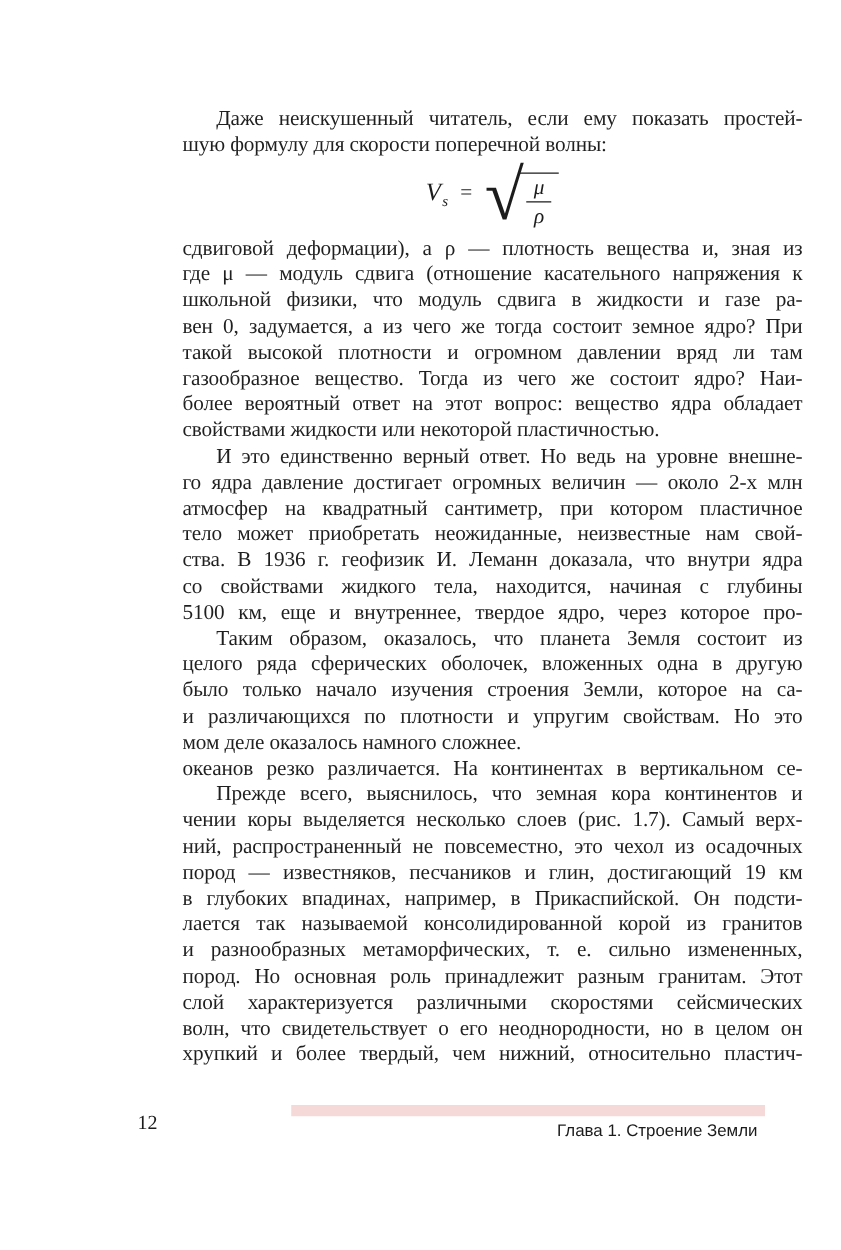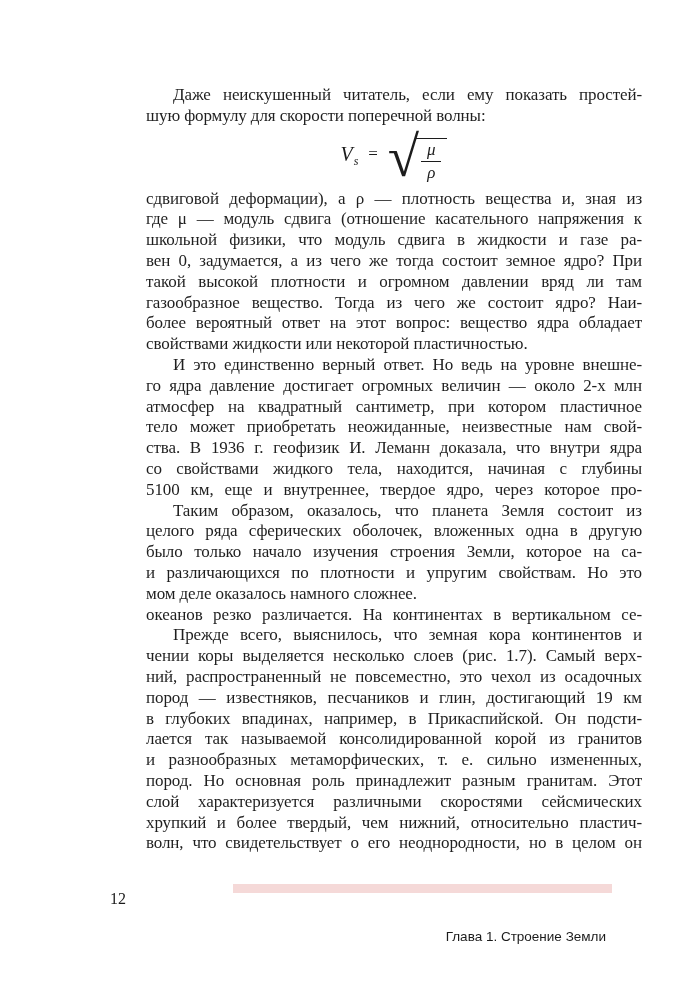--- a/index.html
+++ b/index.html
@@ -25,21 +25,21 @@
           border-top:1.7px solid #1c1c1c;font-size:17px;font-style:italic;
           padding:2px 6px 0 6px;transform:translateY(3px);}
   .f-num{border-bottom:1.5px solid #1c1c1c;padding:0 6px 2px 6px;line-height:1.05;}
   .f-den{padding-top:2px;line-height:1.1;}
 
   
   .footer-bar{position:absolute;left:233px;top:884px;width:379px;height:9px;background:#f5d9d8;}
   .page-number{position:absolute;left:110px;top:890px;font-family:"Liberation Serif",serif;
                font-size:16px;color:#1b1b1b;}
   .chapter-title{position:absolute;right:67px;top:897px;font-family:"Liberation Sans",sans-serif;
-                 font-size:13.5px;color:#1b1b1b;margin-top:32px;}
+                 font-size:13.5px;color:#1b1b1b;}
 </style>
 </head>
 <body>
 
 <div class="page">
   <div class="textblock" id="textblock">
       <div class="para">
         <div class="line indent">Даже неискушенный читатель, если ему показать простей-</div>
         <div class="line last">шую формулу для скорости поперечной волны:</div>
       </div>
@@ -83,20 +83,20 @@
         <div class="line">океанов резко различается. На континентах в вертикальном се-</div>
         <div class="line indent">Прежде всего, выяснилось, что земная кора континентов и</div>
         <div class="line">чении коры выделяется несколько слоев (рис. 1.7). Самый верх-</div>
         <div class="line">ний, распространенный не повсеместно, это чехол из осадочных</div>
         <div class="line">пород — известняков, песчаников и глин, достигающий 19 км</div>
         <div class="line">в глубоких впадинах, например, в Прикаспийской. Он подсти-</div>
         <div class="line">лается так называемой консолидированной корой из гранитов</div>
         <div class="line">и разнообразных метаморфических, т. е. сильно измененных,</div>
         <div class="line">пород. Но основная роль принадлежит разным гранитам. Этот</div>
         <div class="line">слой характеризуется различными скоростями сейсмических</div>
+        <div class="line">волн, что свидетельствует о его неоднородности, но в целом он</div>
         <div class="line">хрупкий и более твердый, чем нижний, относительно пластич-</div>
-        <div class="line">волн, что свидетельствует о его неоднородности, но в целом он</div>
       </div>
     </div>
   <div class="footer-bar"></div>
   <div class="page-number">12</div>
   <div class="chapter-title">Глава 1. Строение Земли</div>
 </div>
 
 </body></html>

